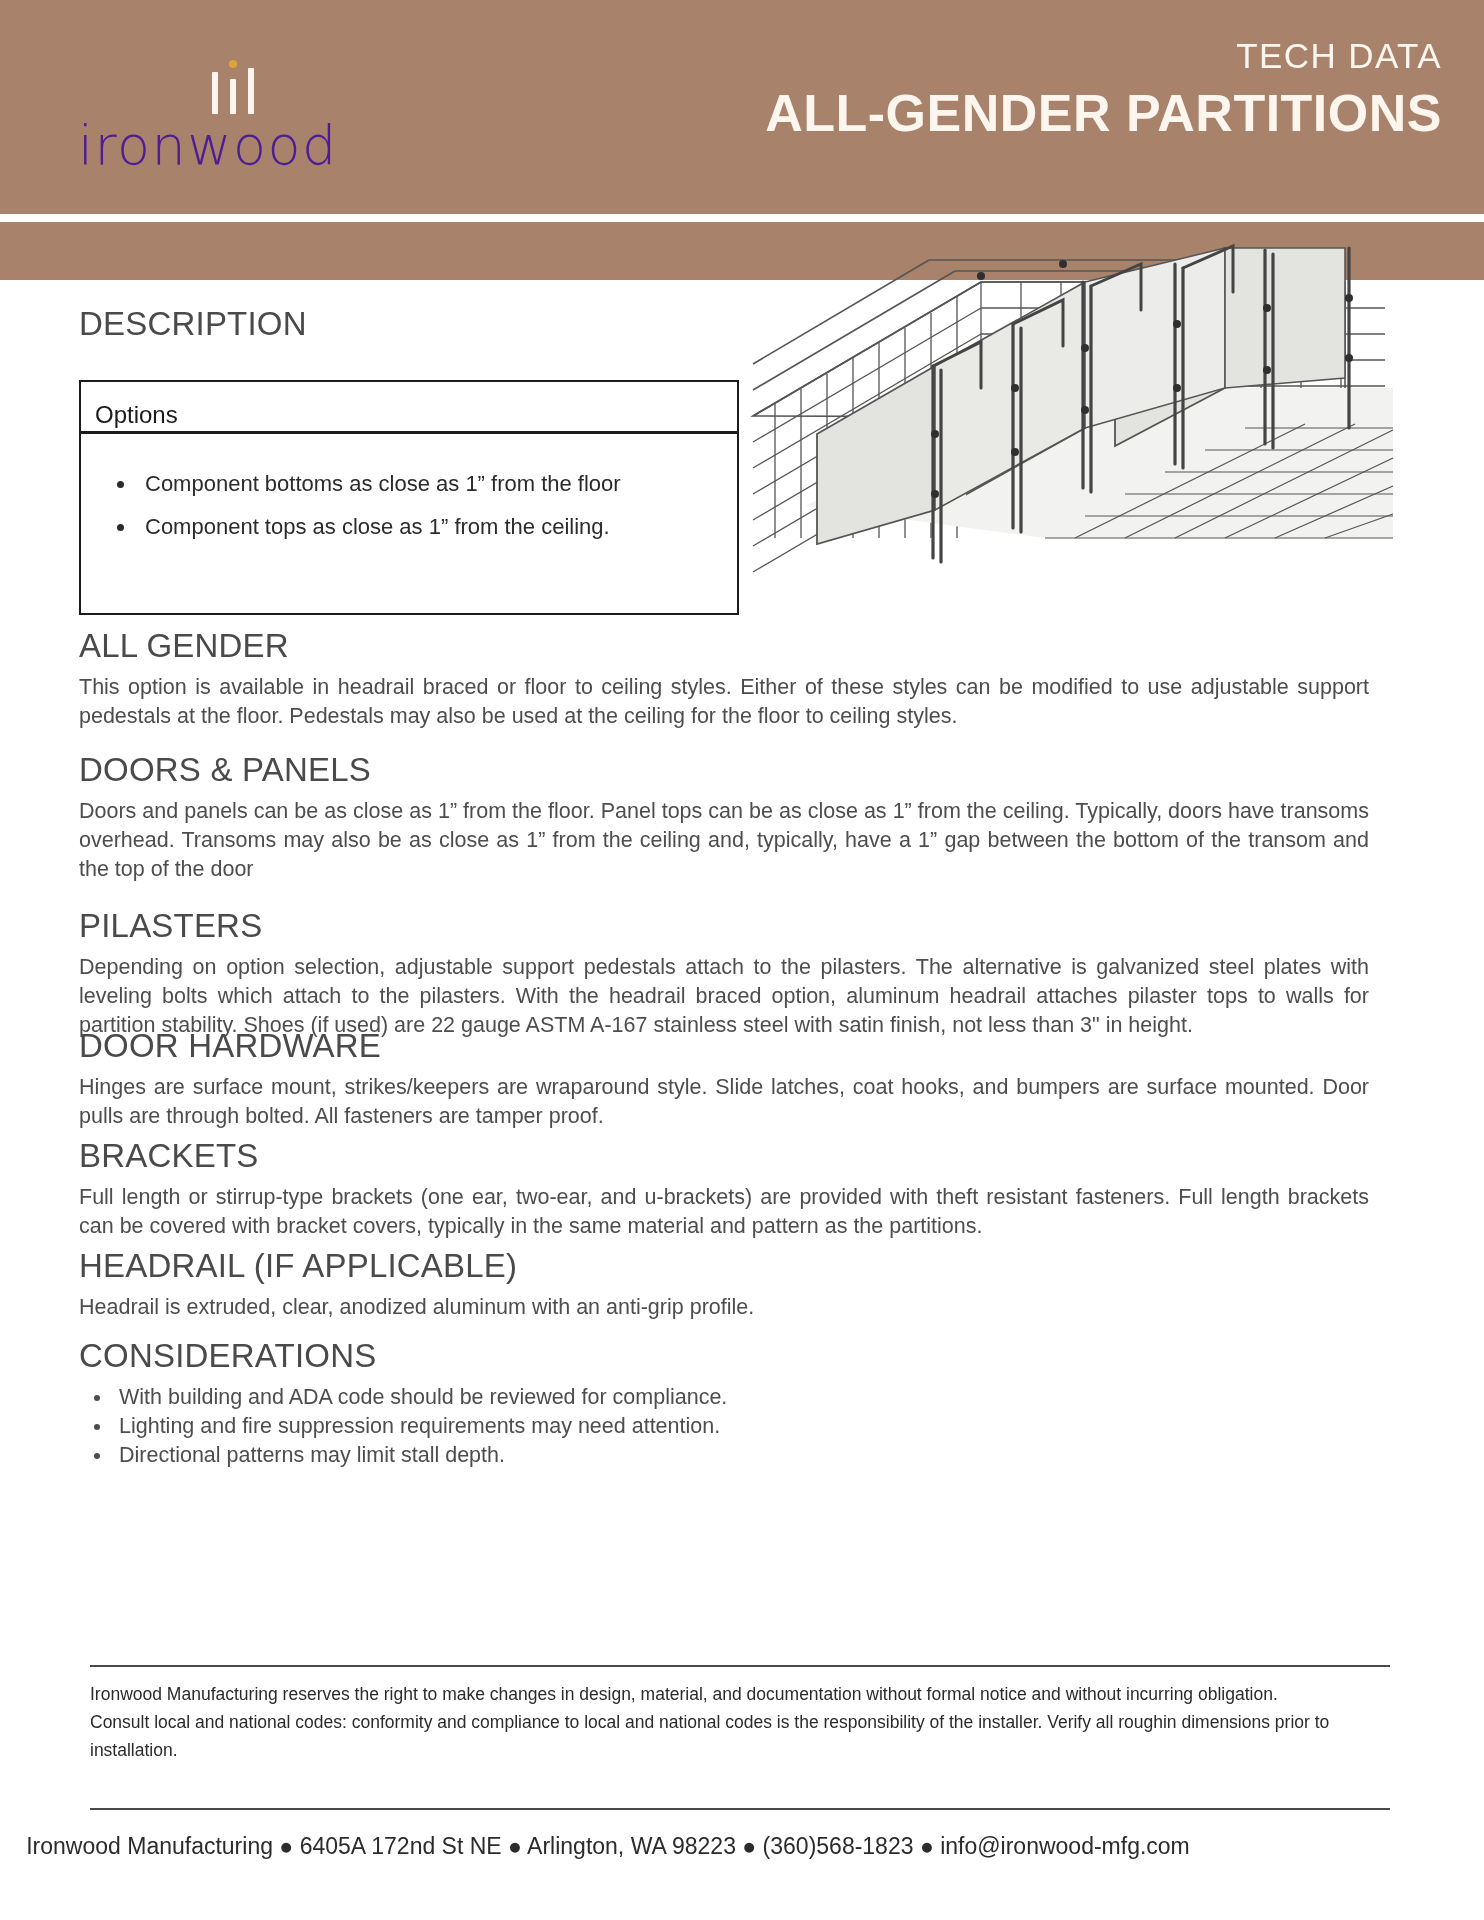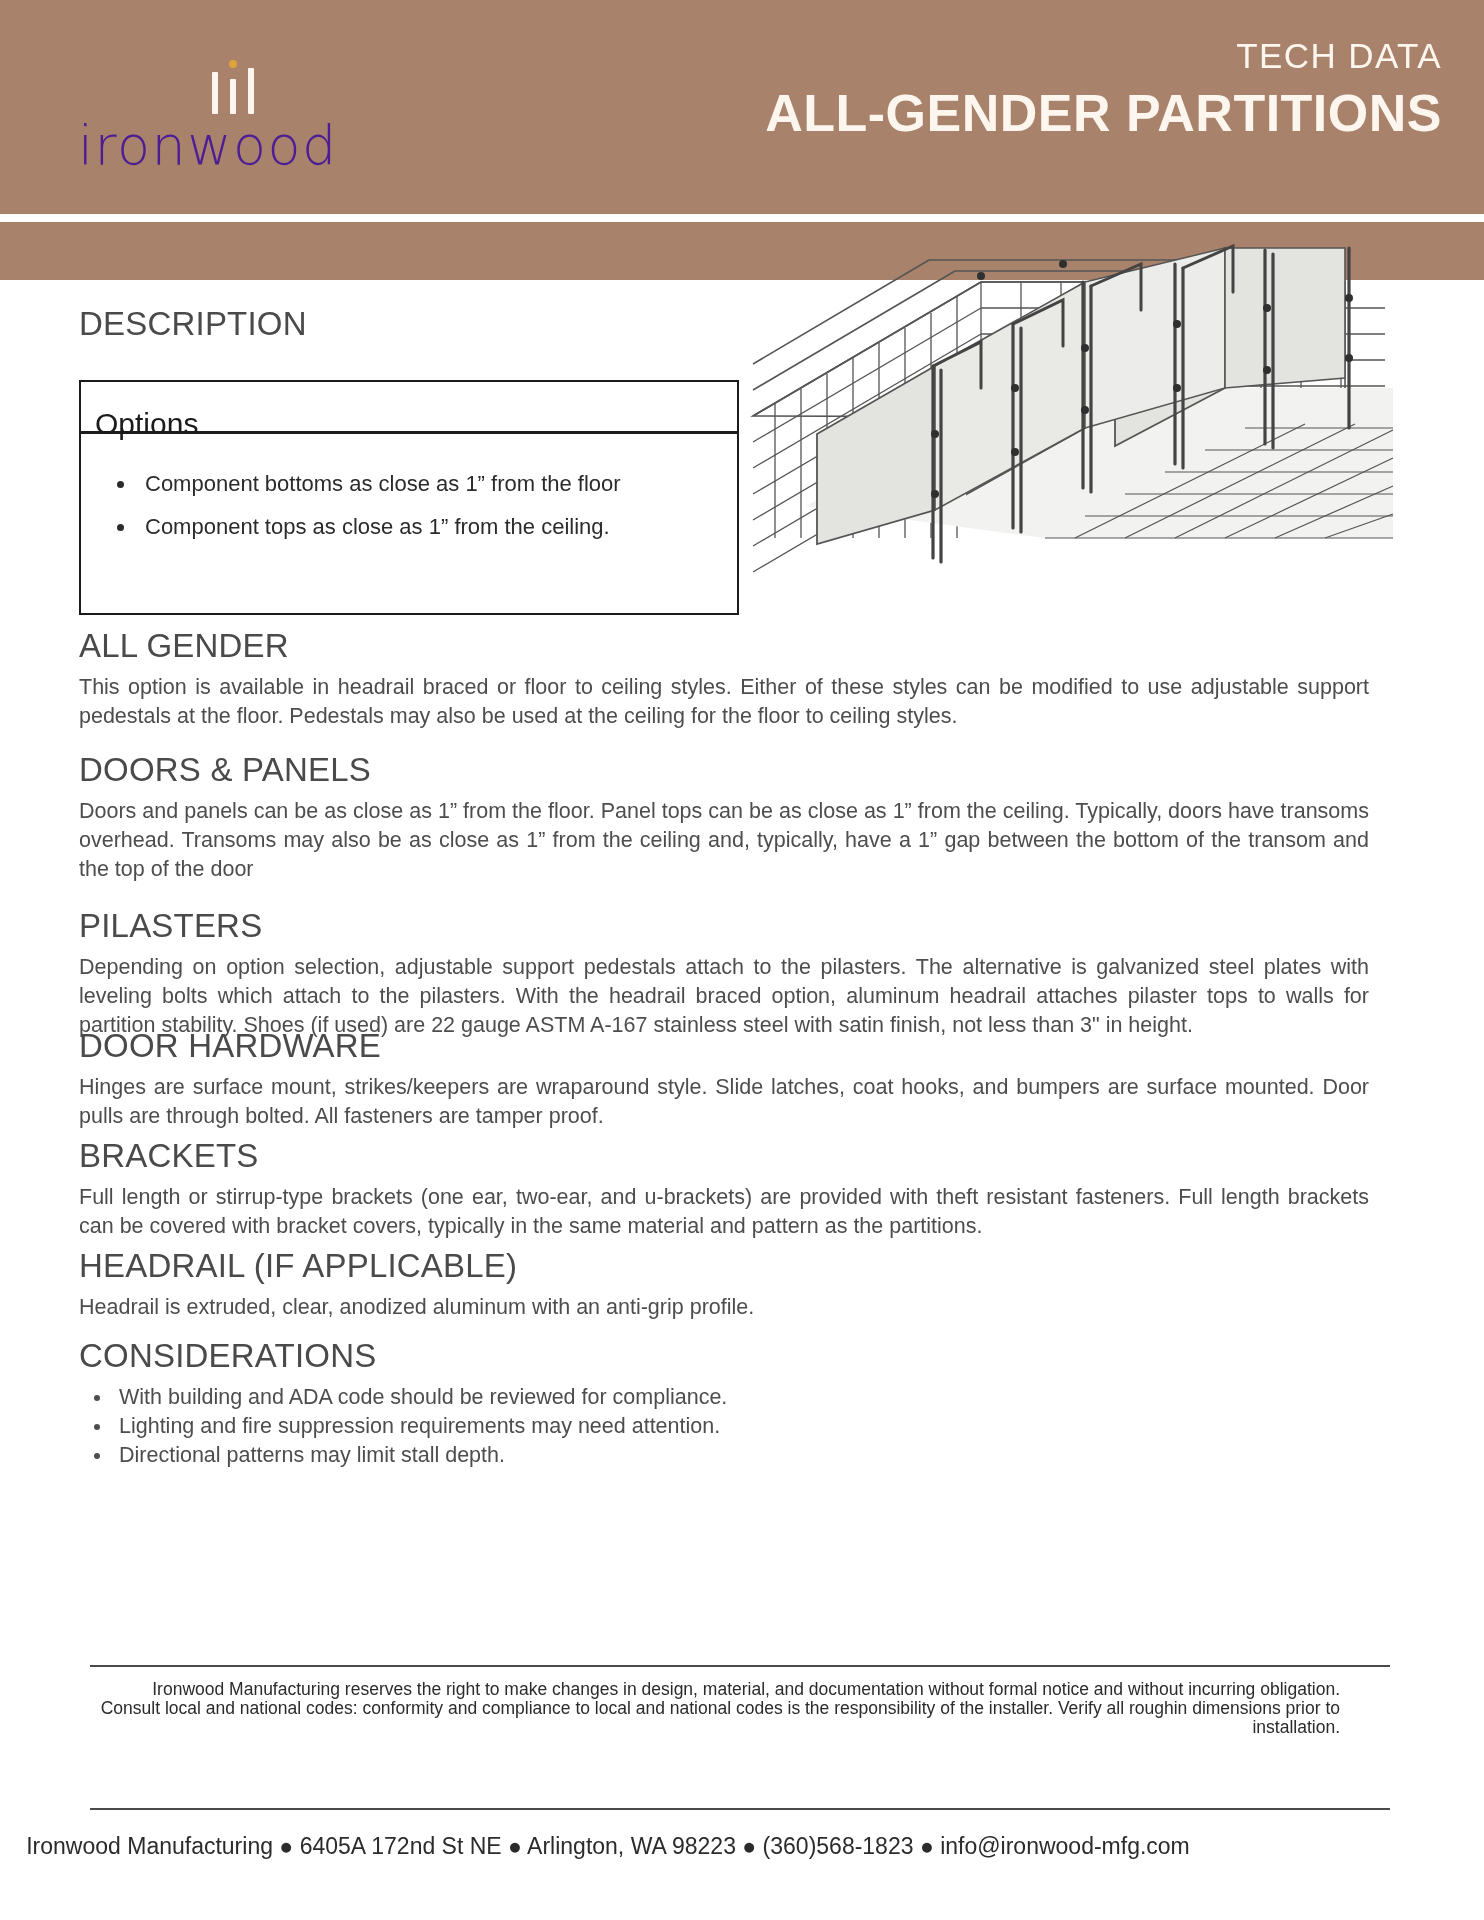--- a/index.html
+++ b/index.html
@@ -145,22 +145,22 @@
   }
   .options-head {
     position: relative;
     height: 52px;
     border-bottom: 3px solid #1b1b1b;
     box-sizing: border-box;
   }
   .options-head-label {
     position: absolute;
     left: 14px;
-    top: 20px;
-    font-size: 30px;
+    top: 11px;
+    font-size: 24px;
     line-height: 44px;
     color: #1b1b1b;
     font-family: "Liberation Sans", sans-serif;
   }
   .options-list {
     margin: 0;
     padding: 28px 0 0 56px;
     list-style: disc;
   }
   .options-list li {
@@ -227,23 +227,23 @@
   }
   .footer-rule.top { top: 1385px; }
   .footer-rule.bottom { top: 1528px; }
 
   .disclaimer {
     position: absolute;
     left: 90px;
     top: 1400px;
     width: 1250px;
     font-size: 17.5px;
-    line-height: 19px;
+    line-height: 28px;
     color: #2b2b2b;
-    text-align: right;
+    text-align: left;
   }
   .contact {
     position: absolute;
     left: 0;
     top: 1550px;
     width: 1216px;
     text-align: center;
     font-size: 23px;
     line-height: 32px;
     color: #2b2b2b;

